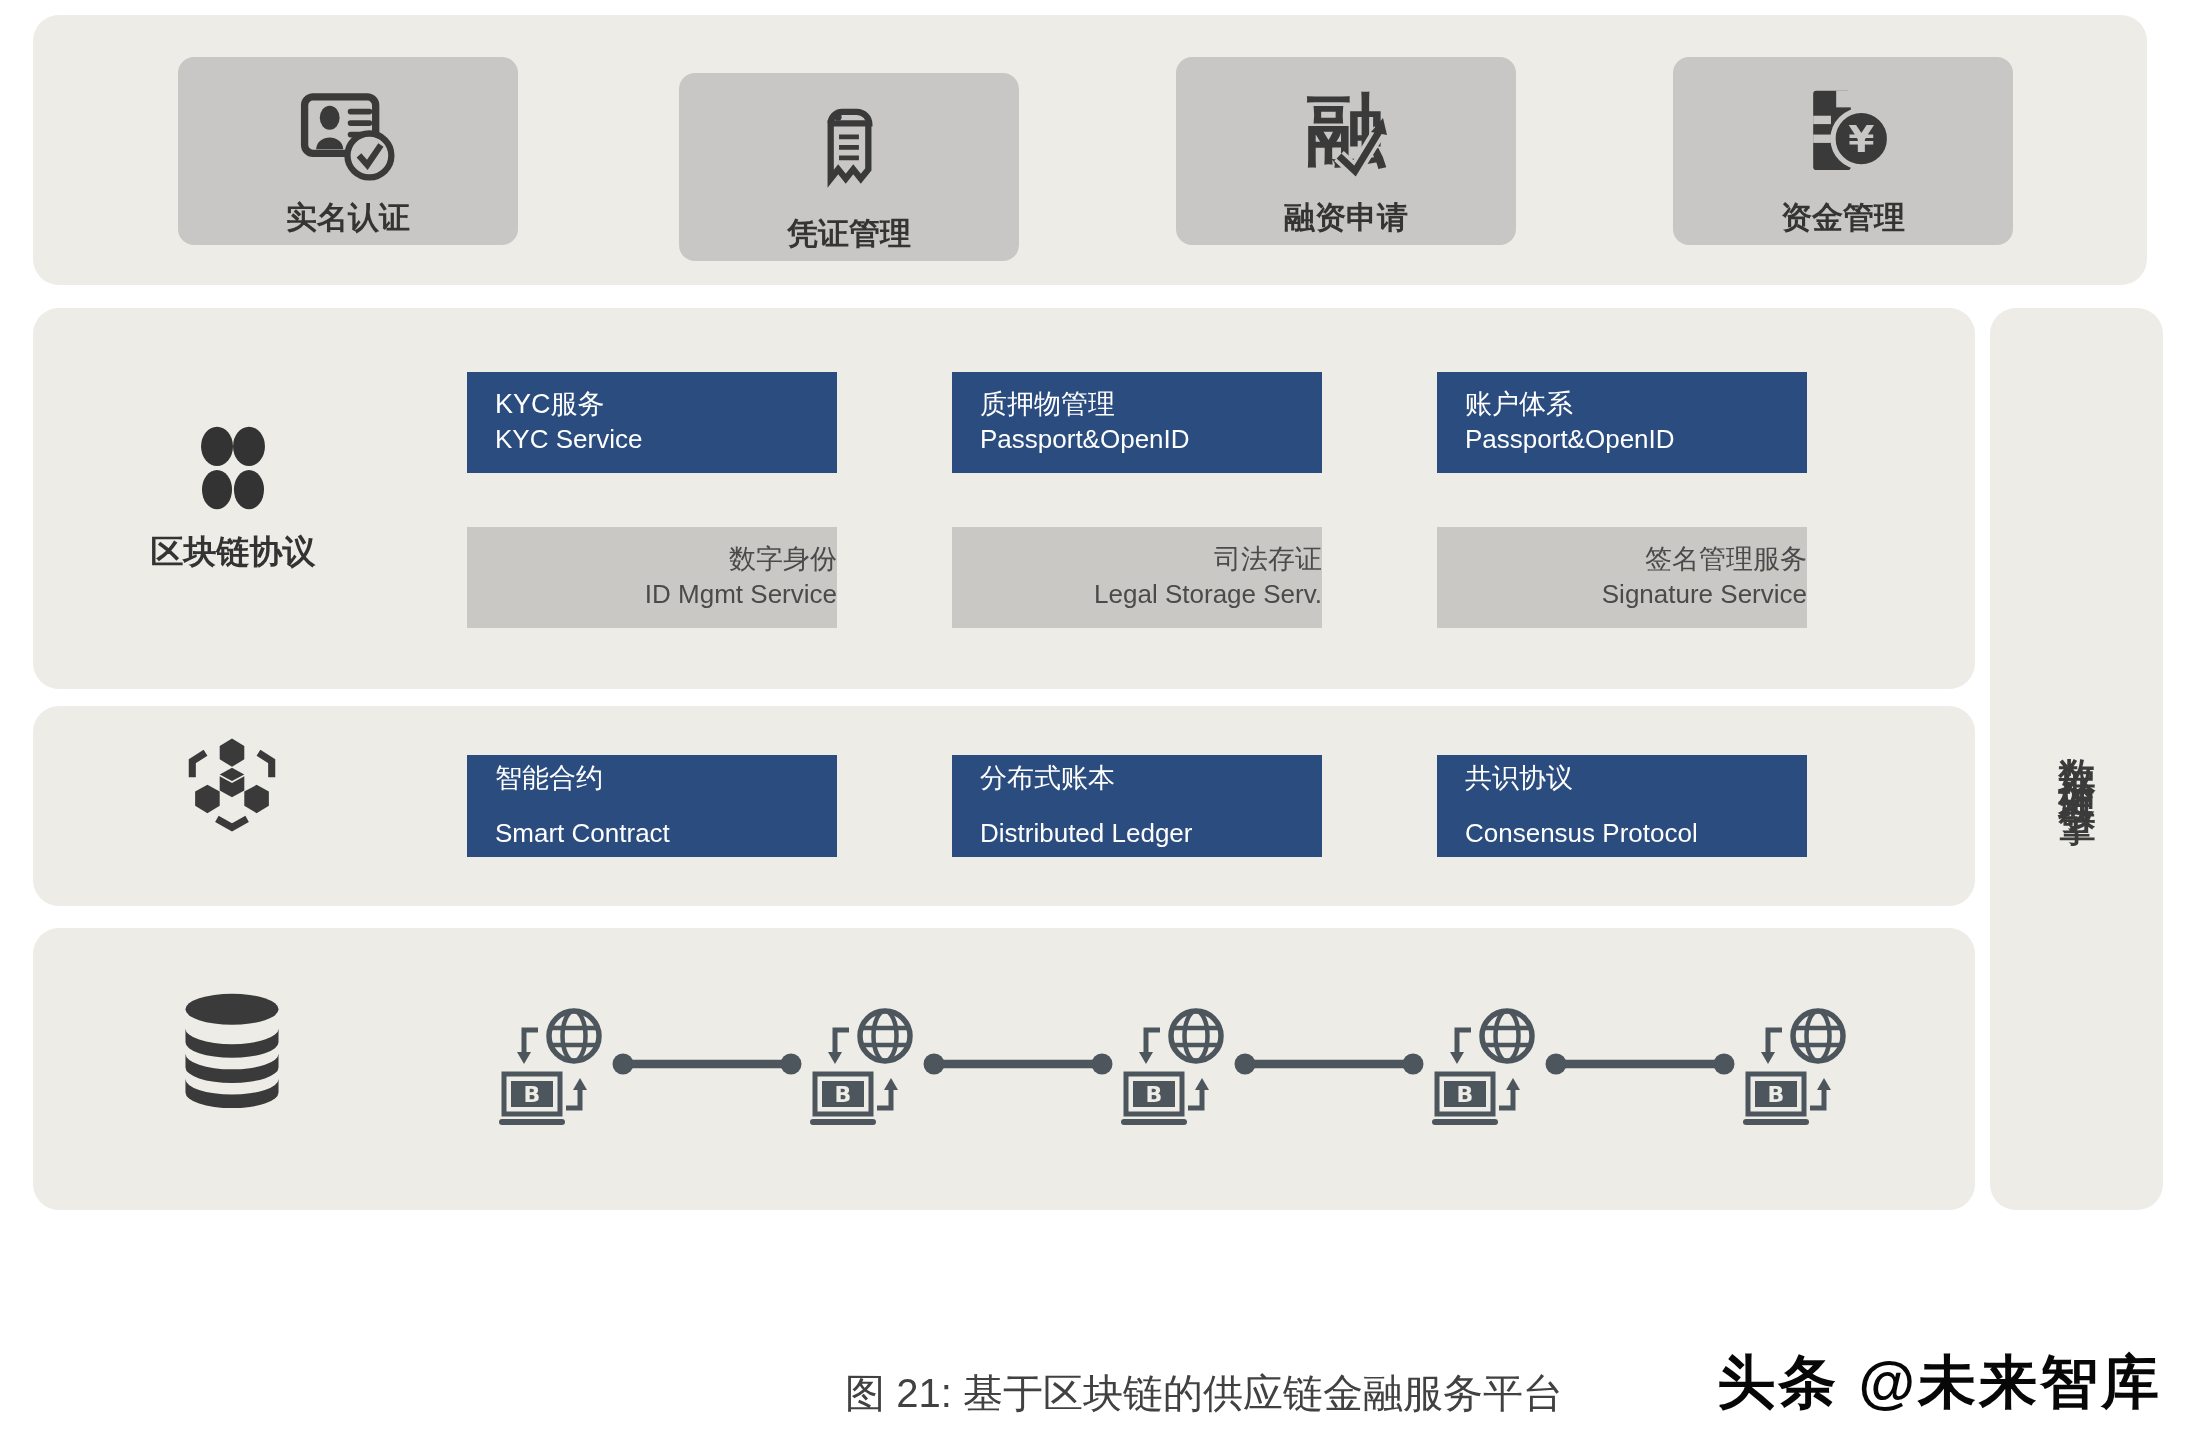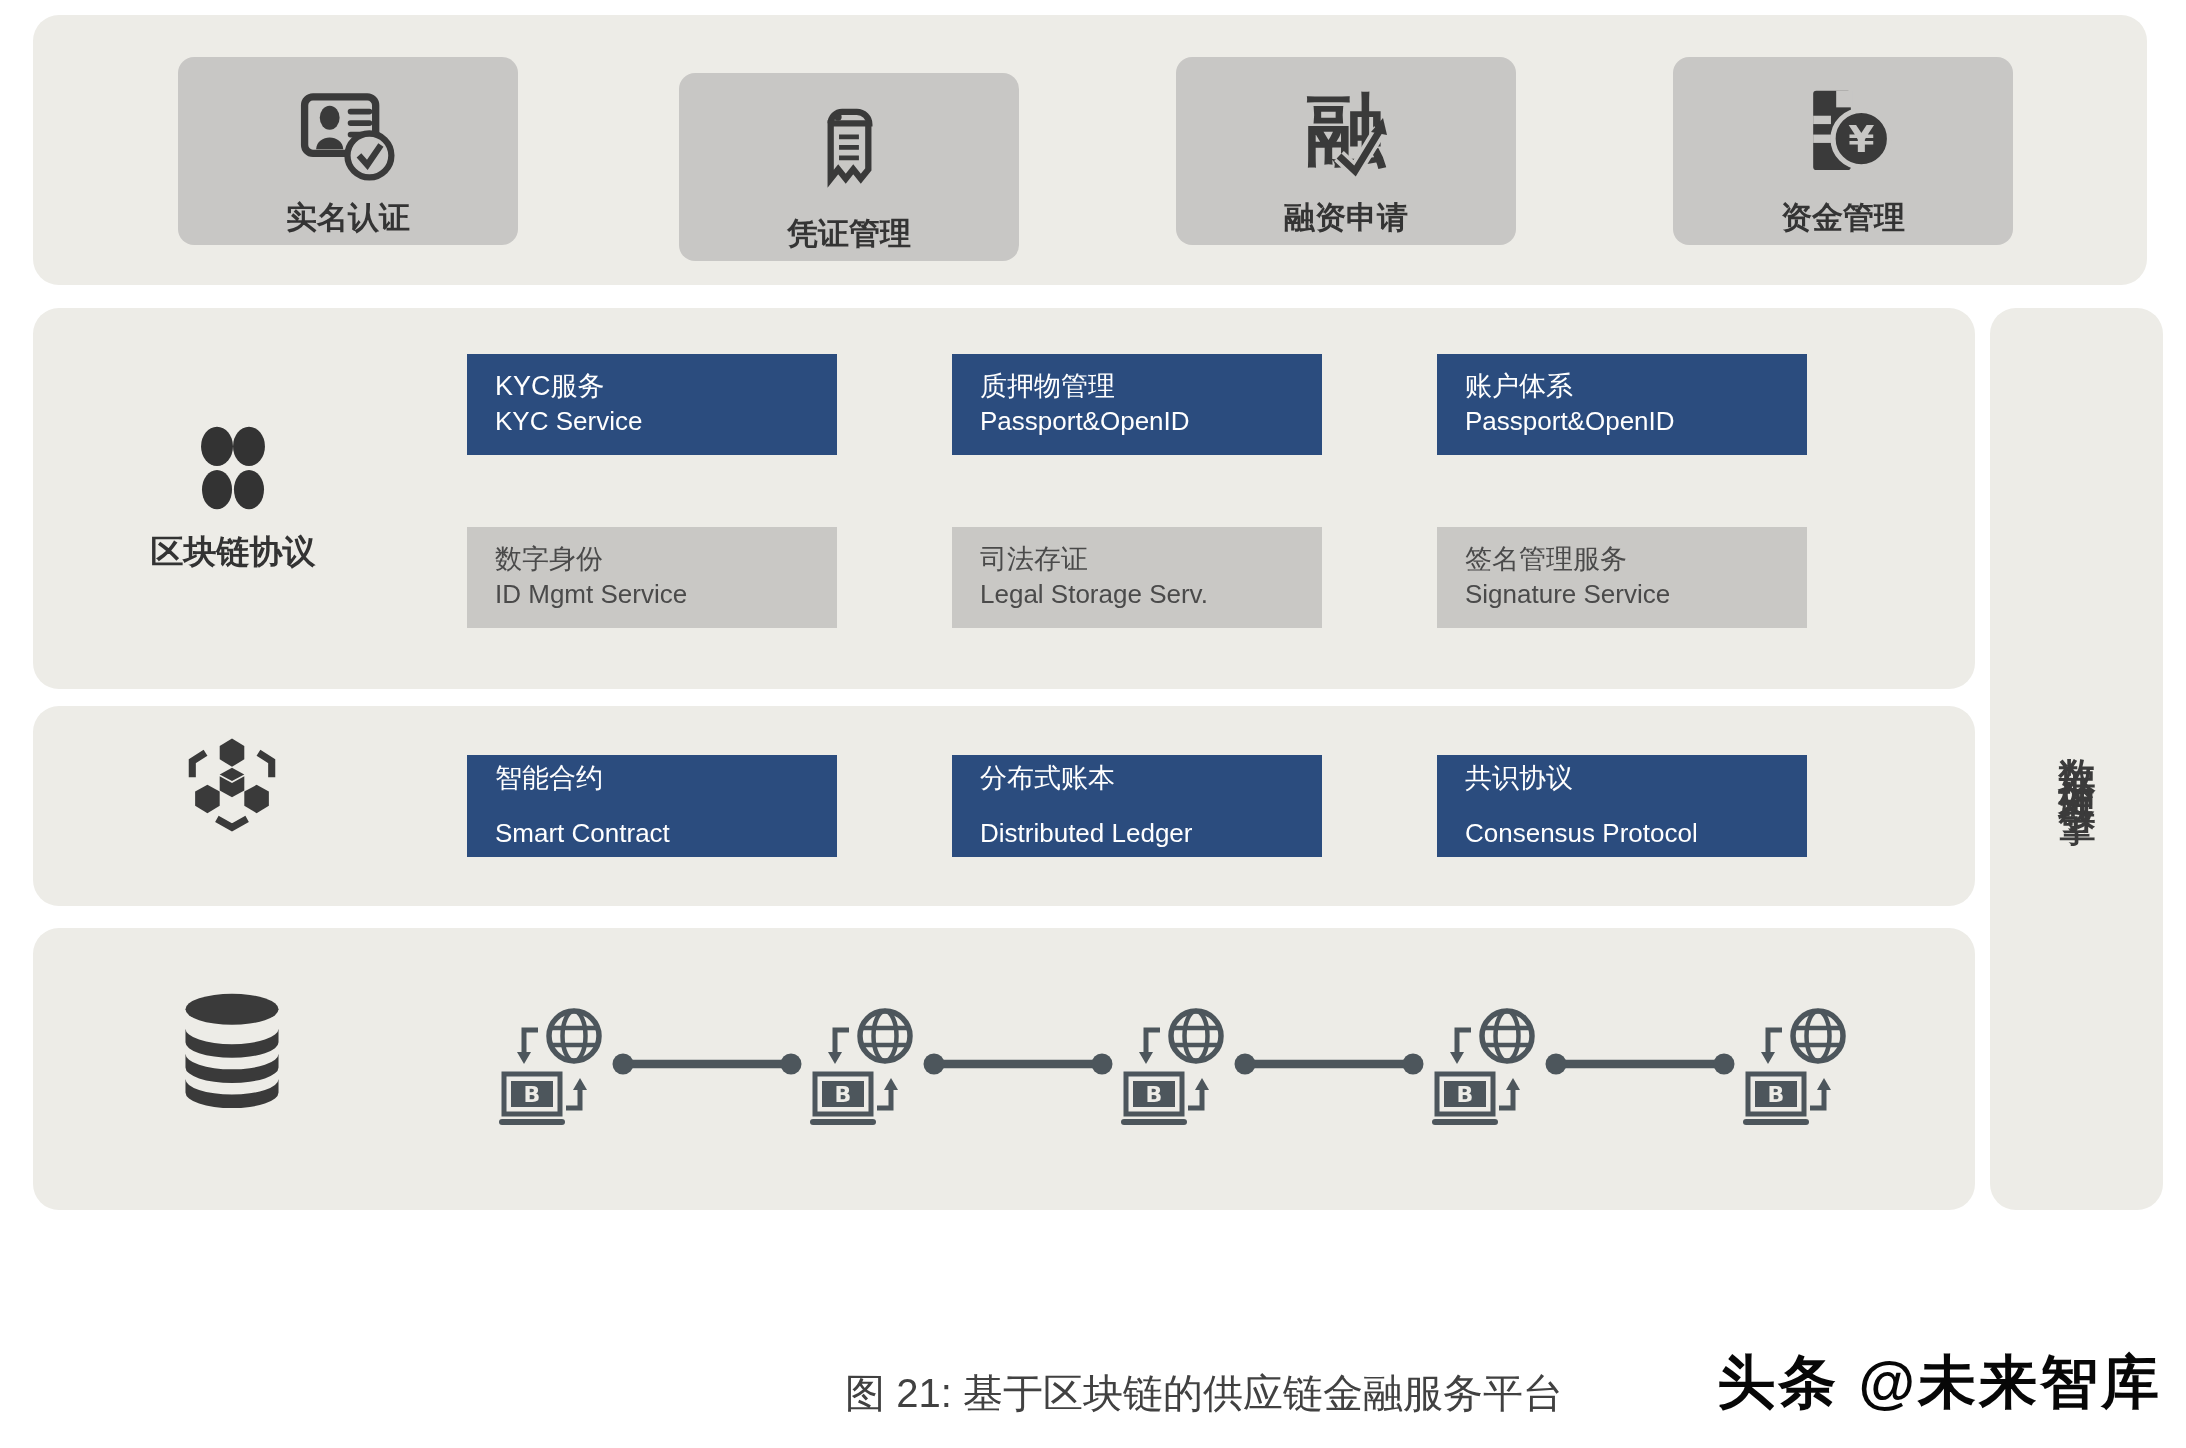--- a/index.html
+++ b/index.html
@@ -31,23 +31,23 @@
   
   .section-label{position:absolute;width:300px;text-align:center;font-size:33px;font-weight:700;color:#333333;}
   .section-icon{position:absolute;}
 
   
   .sbox{position:absolute;width:370px;height:101px;box-sizing:border-box;
     display:flex;flex-direction:column;justify-content:center;padding-left:28px;}
   .sbox .zh{font-size:27px;line-height:34px;}
   .sbox .en{font-size:26px;line-height:37px;}
   .sbox.blue{background:#2b4c7e;color:#ffffff;}
-  .sbox.gray{background:#c9c8c5;color:#4a4a4a;}
+  .sbox.gray{background:#c9c8c5;color:#4a4a4a;align-items:flex-end;}
   .col1{left:434px;} .col2{left:919px;} .col3{left:1404px;}
-  .row-blue{top:46px;} .row-gray{top:219px;}
+  .row-blue{top:64px;} .row-gray{top:219px;}
   .row-proto{top:49px;height:102px;gap:20px;}
 
   
   #storage-nodes{position:absolute;left:461px;top:72px;display:flex;}
   .node-item{display:flex;flex:none;}
   .node-item:last-child .connector-svg{visibility:hidden;}
 
   #caption{position:absolute;left:1204px;top:1366px;transform:translateX(-50%);
     font-size:40px;color:#414141;white-space:nowrap;}
   #watermark{position:absolute;right:24px;top:1344px;font-size:58px;font-weight:900;

